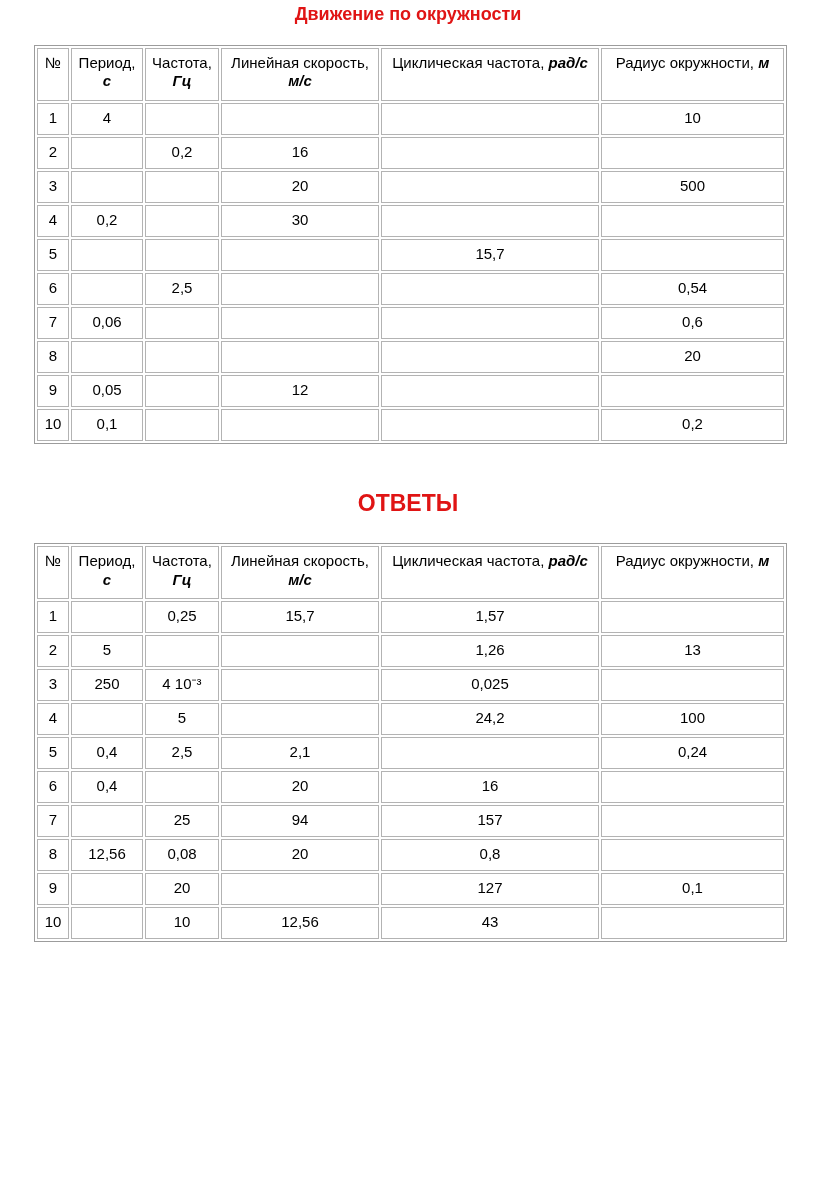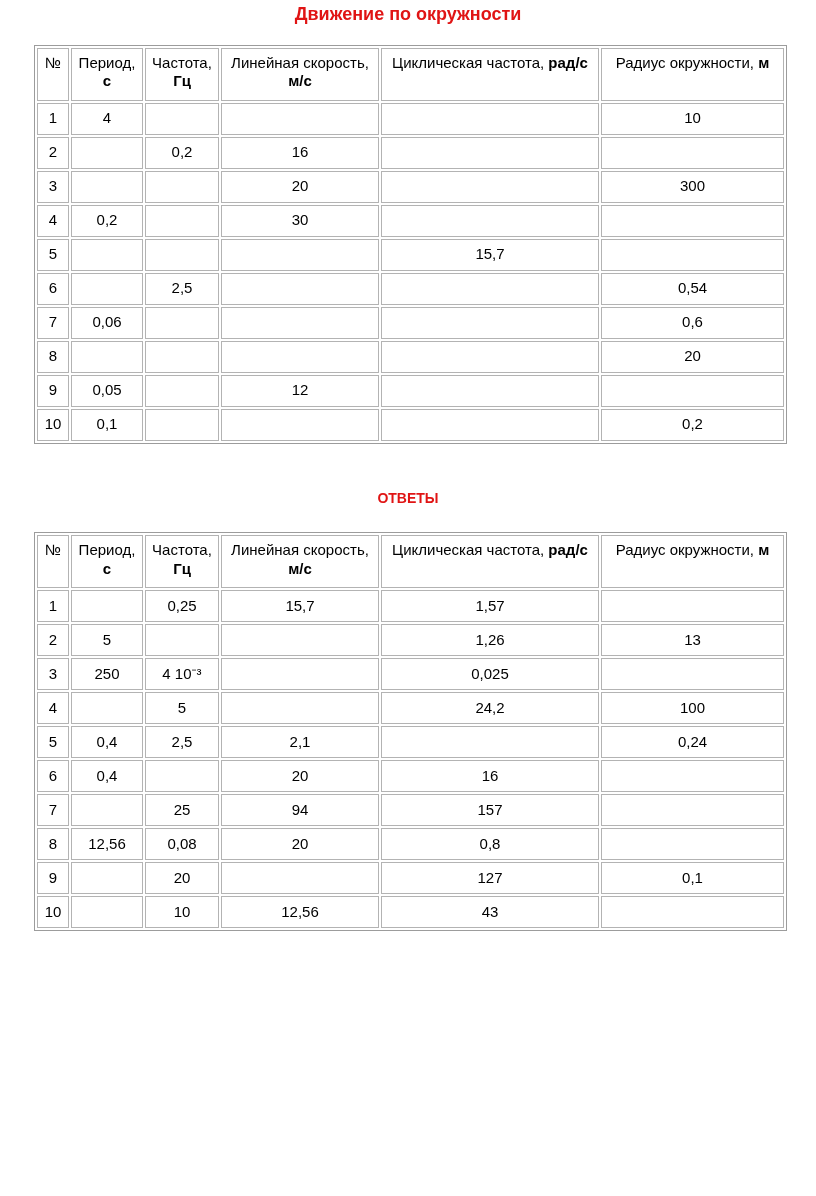--- a/index.html
+++ b/index.html
@@ -22,21 +22,21 @@
     margin: 4px 0 0 0;
     text-align: center;
     font-size: 18px;
     font-weight: bold;
     color: #e01414;
     line-height: 1.2;
   }
   .answers-title {
     margin: 46px 0 0 0;
     text-align: center;
-    font-size: 14px;
+    font-size: 23px;
     font-weight: bold;
     color: #e01414;
     line-height: 1.2;
   }
   table.phys {
     margin: 19px 0 0 34px;
     width: 753px;
     table-layout: fixed;
     border-collapse: separate;
     border-spacing: 2px;
@@ -57,21 +57,21 @@
     font-weight: normal;
     vertical-align: top;
     height: 53px;
     padding-top: 5px;
   }
   table.phys td {
     vertical-align: middle;
     height: 32px;
     padding-bottom: 3px;
   }
-  .unit { font-weight: bold; }
+  .unit { font-weight: bold; font-style: italic; }
   col.c-num   { width: 32px; }
   col.c-per   { width: 72px; }
   col.c-freq  { width: 74px; }
   col.c-lin   { width: 158px; }
   col.c-cyc   { width: 218px; }
   col.c-rad   { width: 183px; }
 </style>
 </head>
 <body>
 
@@ -114,21 +114,21 @@
           <td>16</td>
           <td></td>
           <td></td>
       </tr>
       <tr>
         <td>3</td>
           <td></td>
           <td></td>
           <td>20</td>
           <td></td>
-          <td>300</td>
+          <td>500</td>
       </tr>
       <tr>
         <td>4</td>
           <td>0,2</td>
           <td></td>
           <td>30</td>
           <td></td>
           <td></td>
       </tr>
       <tr>

